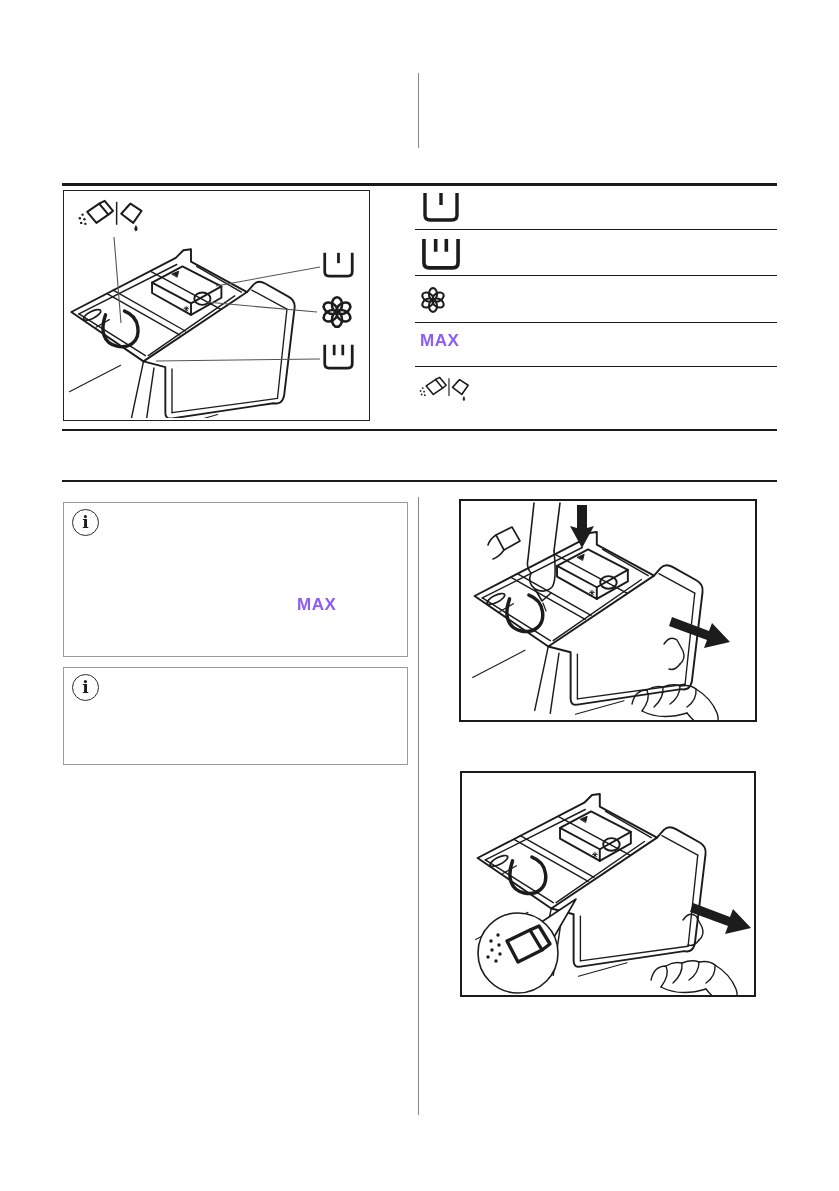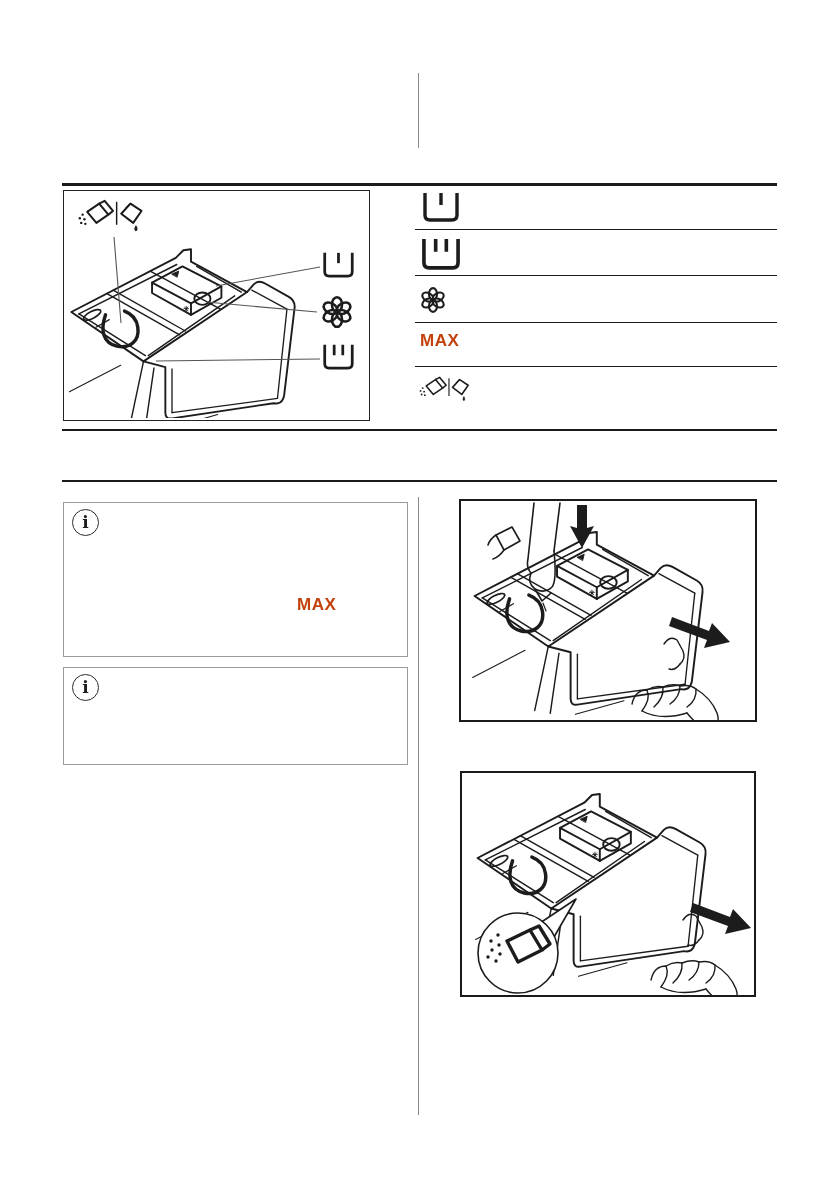--- a/index.html
+++ b/index.html
@@ -8,21 +8,21 @@
   .abs{position:absolute;}
   .vrule{background:#8a8a8a;width:1px;}
   .hrule{background:#1a1a1a;}
   .box{position:absolute;background:#fff;box-sizing:border-box;}
   .diagram-box{border:1.5px solid #222;}
   .note-box{border:1px solid #9b9b9b;}
   .fig-box{border:2px solid #1a1a1a;}
   .legend{position:absolute;left:415px;top:186px;width:362px;}
   .legend-row{box-sizing:border-box;border-bottom:1.5px solid #1a1a1a;display:flex;align-items:flex-start;}
   .legend-row:last-child{border-bottom:none;}
-  .max-text{font-weight:bold;font-size:17px;letter-spacing:.5px;color:#c2410c;}
+  .max-text{font-weight:bold;font-size:17px;letter-spacing:.5px;color:#8b5cf6;}
   .info-icon{box-sizing:border-box;width:27px;height:27px;border:1.7px solid #2a2a2a;border-radius:50%;
              display:flex;align-items:center;justify-content:center;
              font-family:"DejaVu Serif",serif;font-weight:bold;font-size:17px;line-height:1;color:#1c1c1c;}
   svg{display:block;}
 </style>
 </head>
 <body>
 
 <div id="canvas">
 

